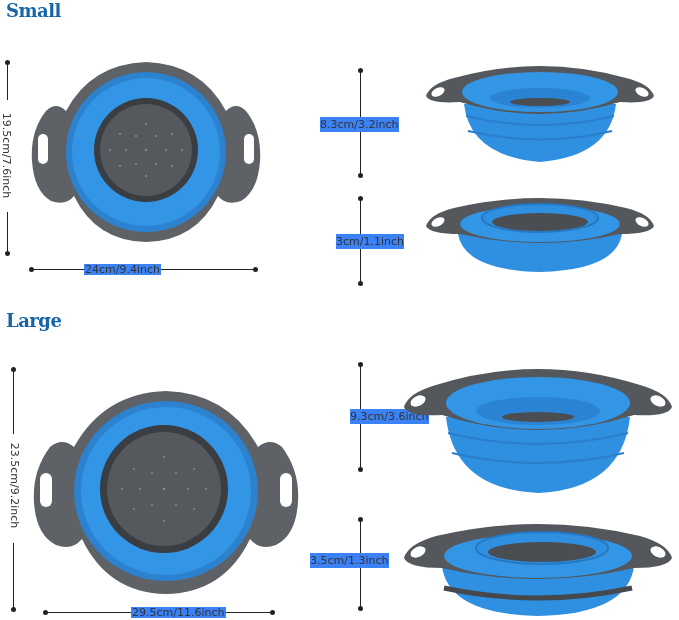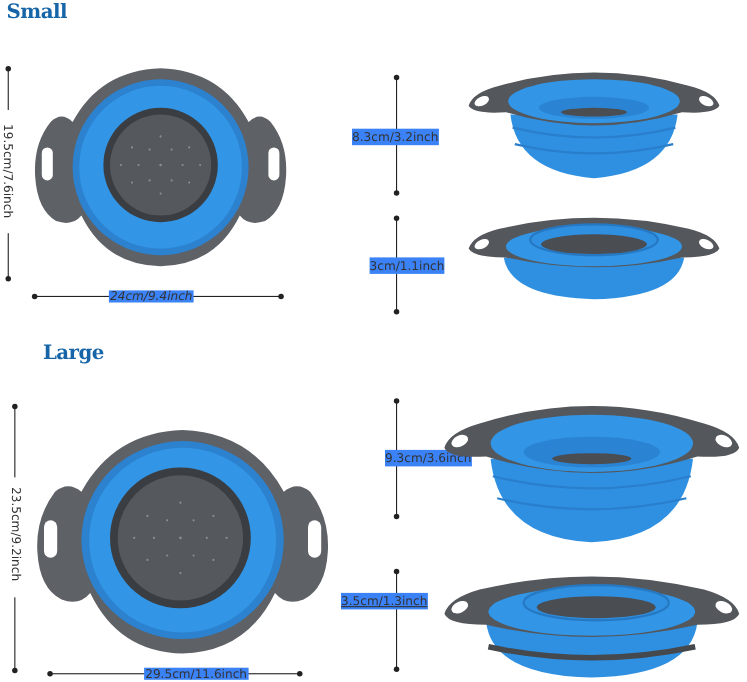--- a/index.html
+++ b/index.html
@@ -49,21 +49,21 @@
     <circle cx="146" cy="110" r="1"></circle>
       <circle cx="84" cy="94" r="1"></circle>
       <circle cx="156" cy="94" r="1"></circle>
   </g>
 </svg>
 
 <div>
   <div class="dot" style="left:29px;top:267px;"></div>
   <div class="hline" style="left:31px;top:269px;width:225px;"></div>
   <div class="dot" style="left:253px;top:267px;"></div>
-  <div class="label" style="left:99px;top:264px;padding:0 1px;font-style:italic;">24cm/9.4inch</div>
+  <div class="label" style="left:84px;top:264px;padding:0 1px;">24cm/9.4inch</div>
 </div>
 
 <div>
   <div class="dot" style="left:358px;top:68px;"></div>
   <div class="vline" style="left:360px;top:70px;height:104px;"></div>
   <div class="dot" style="left:358px;top:173px;"></div>
   <div class="label" style="left:320px;top:117px;padding:2px 0;">8.3cm/3.2inch</div>
 </div>
 
 <svg width="232" height="110" style="left:424px;top:56px;" viewBox="0 0 232 110">
@@ -88,21 +88,21 @@
 <svg width="232" height="80" style="left:424px;top:194px;" viewBox="0 0 232 80">
   <path d="M34 40 Q40 76 116 78 Q192 76 198 40 Z" fill="#2f8fe0"></path>
   <path d="M2 32 Q6 20 30 14 Q116 -6 202 14 Q226 20 230 32 Q226 40 196 40 Q116 58 36 40 Q6 40 2 32 Z" fill="#54575b"></path>
   <ellipse cx="116" cy="30" rx="80" ry="18" fill="#3295e6"></ellipse>
   <ellipse cx="116" cy="24" rx="58" ry="14" fill="#2f8fe0" stroke="#2678c2" stroke-width="2"></ellipse>
   <ellipse cx="116" cy="28" rx="48" ry="9" fill="#4a4d51"></ellipse>
   <ellipse cx="14" cy="28" rx="7" ry="4" fill="#fff" transform="rotate(-25 14 28)"></ellipse>
   <ellipse cx="218" cy="28" rx="7" ry="4" fill="#fff" transform="rotate(25 218 28)"></ellipse>
 </svg>
 
-<div class="title" style="top:312px;margin-left:33px;">Large</div>
+<div class="title" style="top:312px;">Large</div>
 
 <div>
   <div class="dot" style="left:11px;top:367px;"></div>
   <div class="vline" style="left:13px;top:369px;height:65px;"></div>
   <div class="vlabel" style="left:-28px;top:480px;">23.5cm/9.2inch</div>
   <div class="vline" style="left:13px;top:543px;height:65px;"></div>
   <div class="dot" style="left:11px;top:607px;"></div>
 </div>
 
 <svg width="272" height="210" style="left:30px;top:387px;" viewBox="0 0 272 210">
@@ -155,21 +155,21 @@
   <ellipse cx="136" cy="56" rx="62" ry="14" fill="#2b84d3"></ellipse>
   <ellipse cx="136" cy="62" rx="36" ry="5" fill="#4a4d51"></ellipse>
   <ellipse cx="16" cy="46" rx="8" ry="5" fill="#fff" transform="rotate(-25 16 46)"></ellipse>
   <ellipse cx="256" cy="46" rx="8" ry="5" fill="#fff" transform="rotate(25 256 46)"></ellipse>
 </svg>
 
 <div>
   <div class="dot" style="left:358px;top:517px;"></div>
   <div class="vline" style="left:360px;top:519px;height:88px;"></div>
   <div class="dot" style="left:358px;top:606px;"></div>
-  <div class="label" style="left:310px;top:539px;padding:2px 0;text-decoration:underline;">3.5cm/1.3inch</div>
+  <div class="label" style="left:310px;top:553px;padding:2px 0;">3.5cm/1.3inch</div>
 </div>
 
 <svg width="272" height="100" style="left:402px;top:518px;" viewBox="0 0 272 100">
   <path d="M40 48 Q46 96 136 98 Q226 96 232 48 Z" fill="#2f8fe0"></path>
   <path d="M42 70 Q136 90 230 70" stroke="#45484c" stroke-width="5" fill="none"></path>
   <path d="M2 40 Q6 26 34 18 Q136 -6 238 18 Q266 26 270 40 Q266 50 232 50 Q136 72 40 50 Q6 50 2 40 Z" fill="#54575b"></path>
   <ellipse cx="136" cy="38" rx="94" ry="22" fill="#3295e6"></ellipse>
   <ellipse cx="140" cy="30" rx="66" ry="16" fill="#2f8fe0" stroke="#2678c2" stroke-width="2"></ellipse>
   <ellipse cx="140" cy="34" rx="54" ry="10" fill="#4a4d51"></ellipse>
   <ellipse cx="16" cy="34" rx="8" ry="5" fill="#fff" transform="rotate(-25 16 34)"></ellipse>

